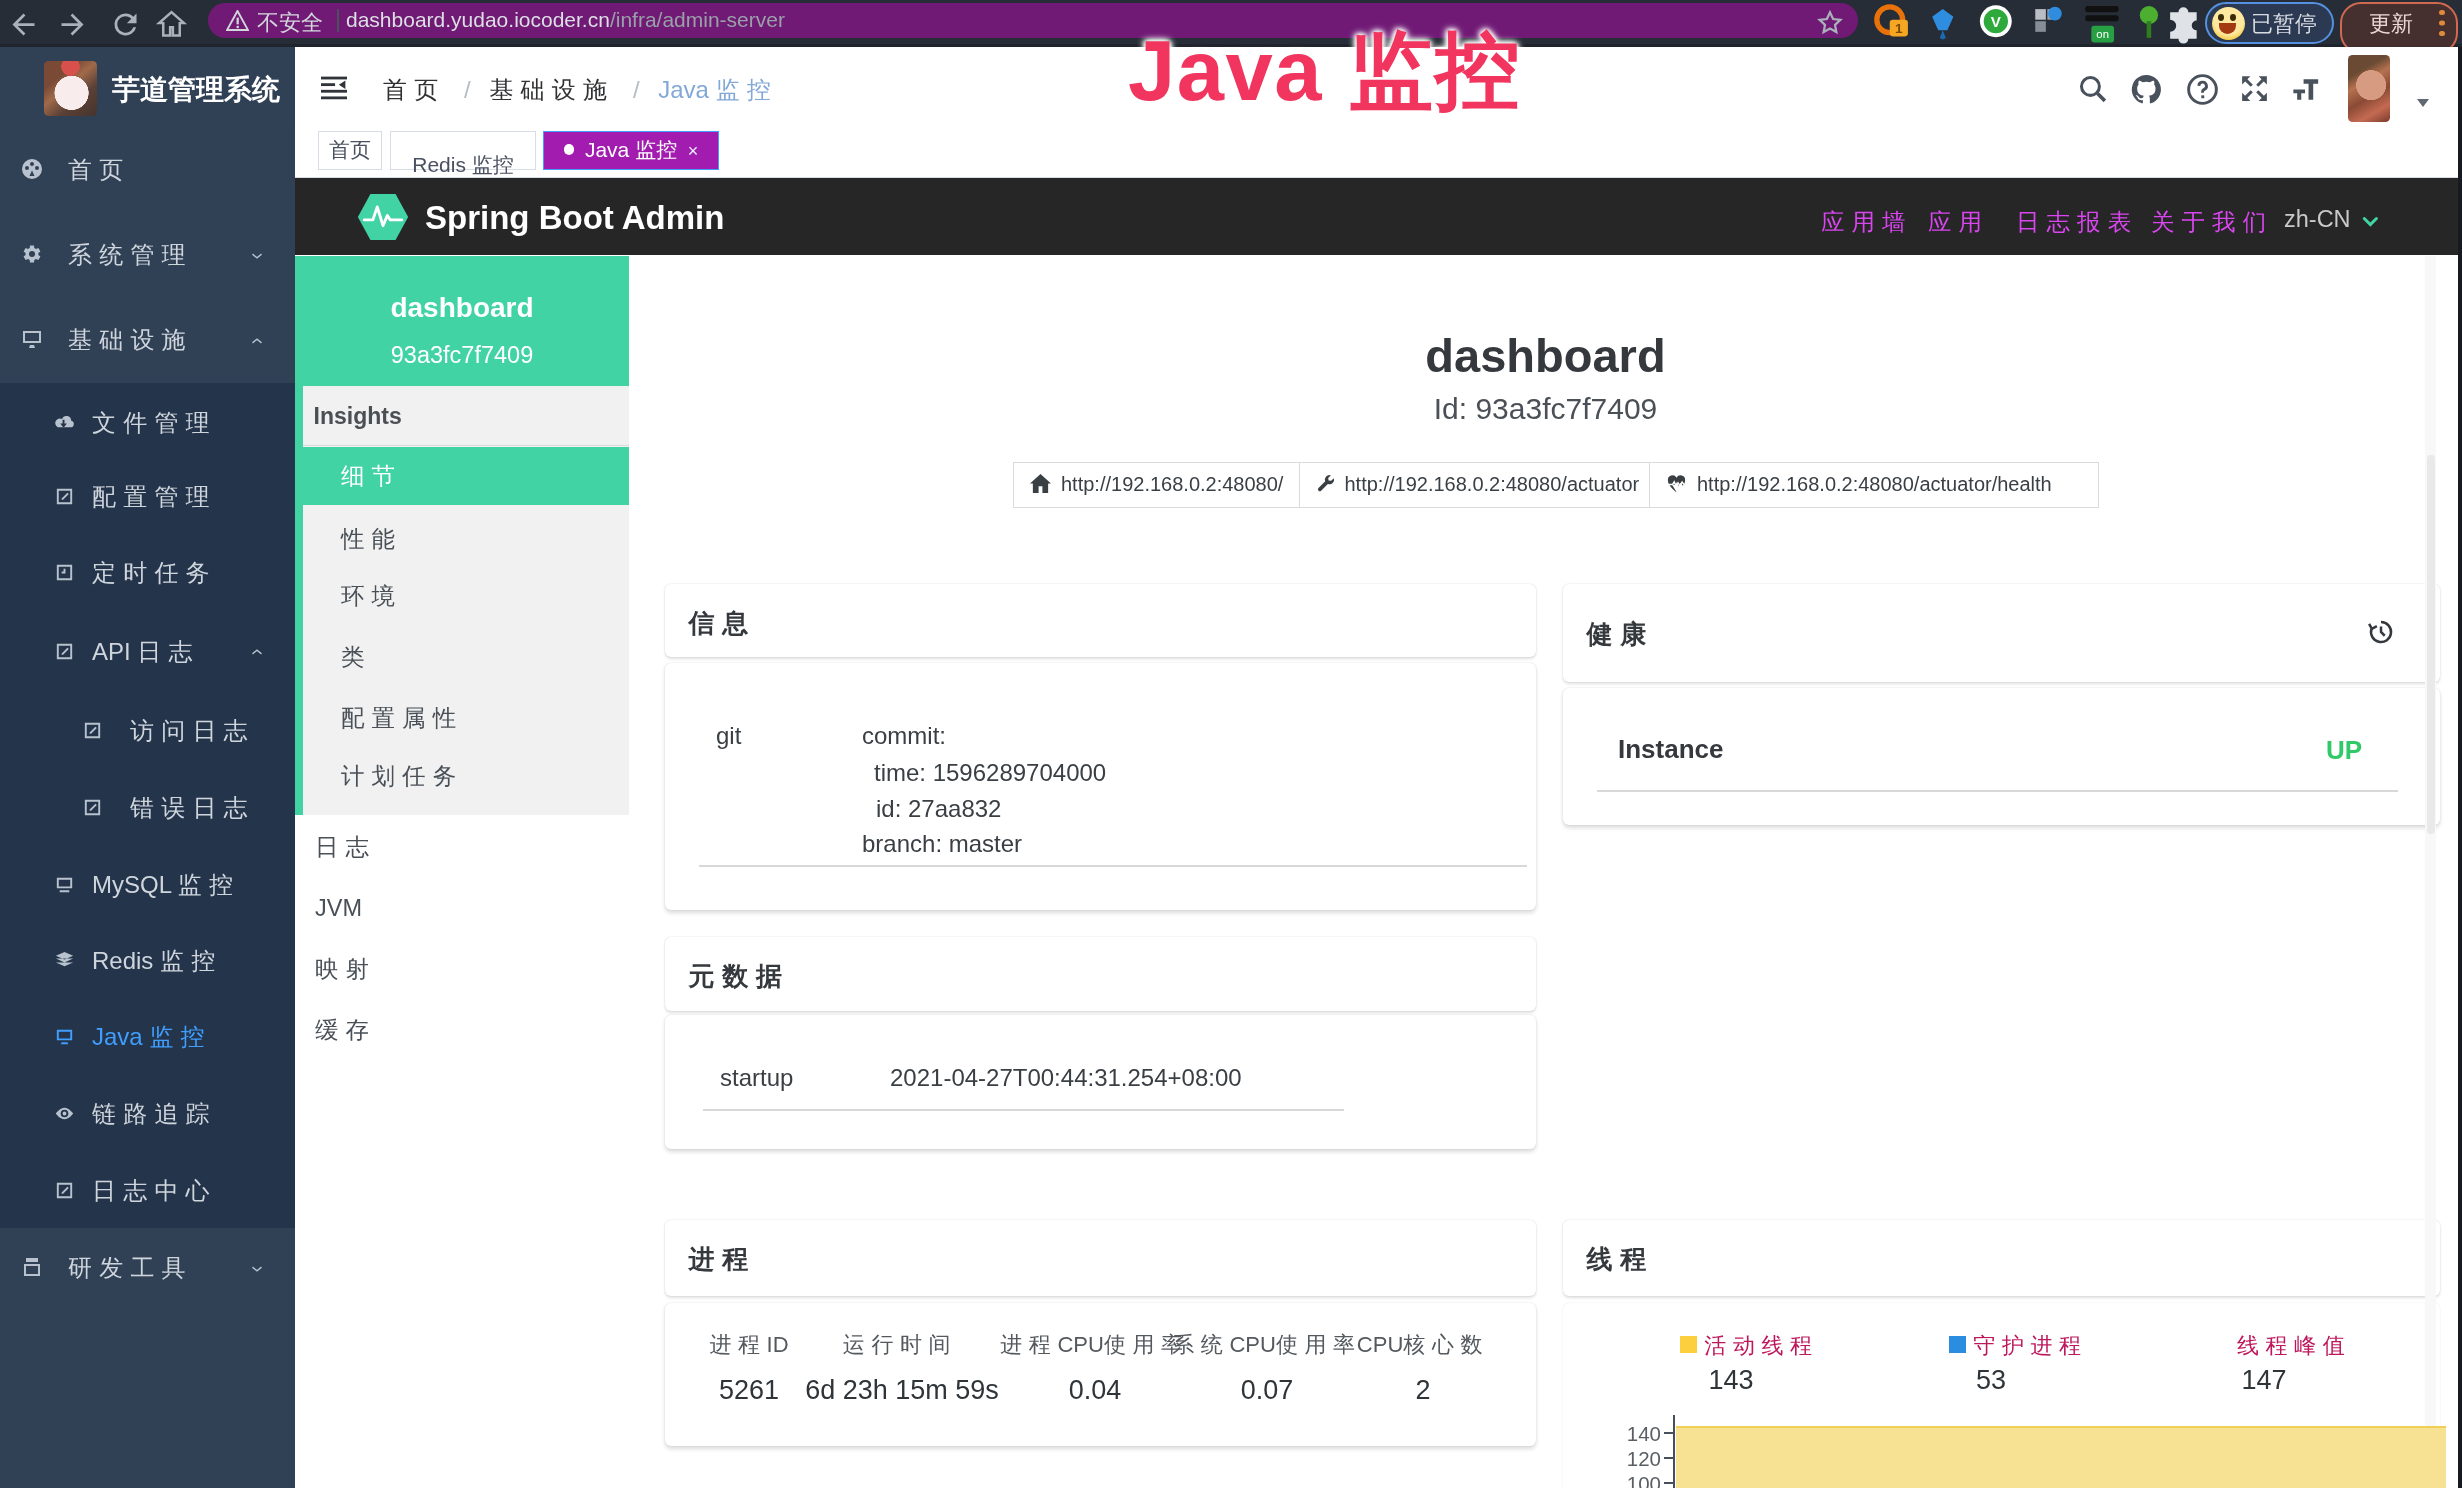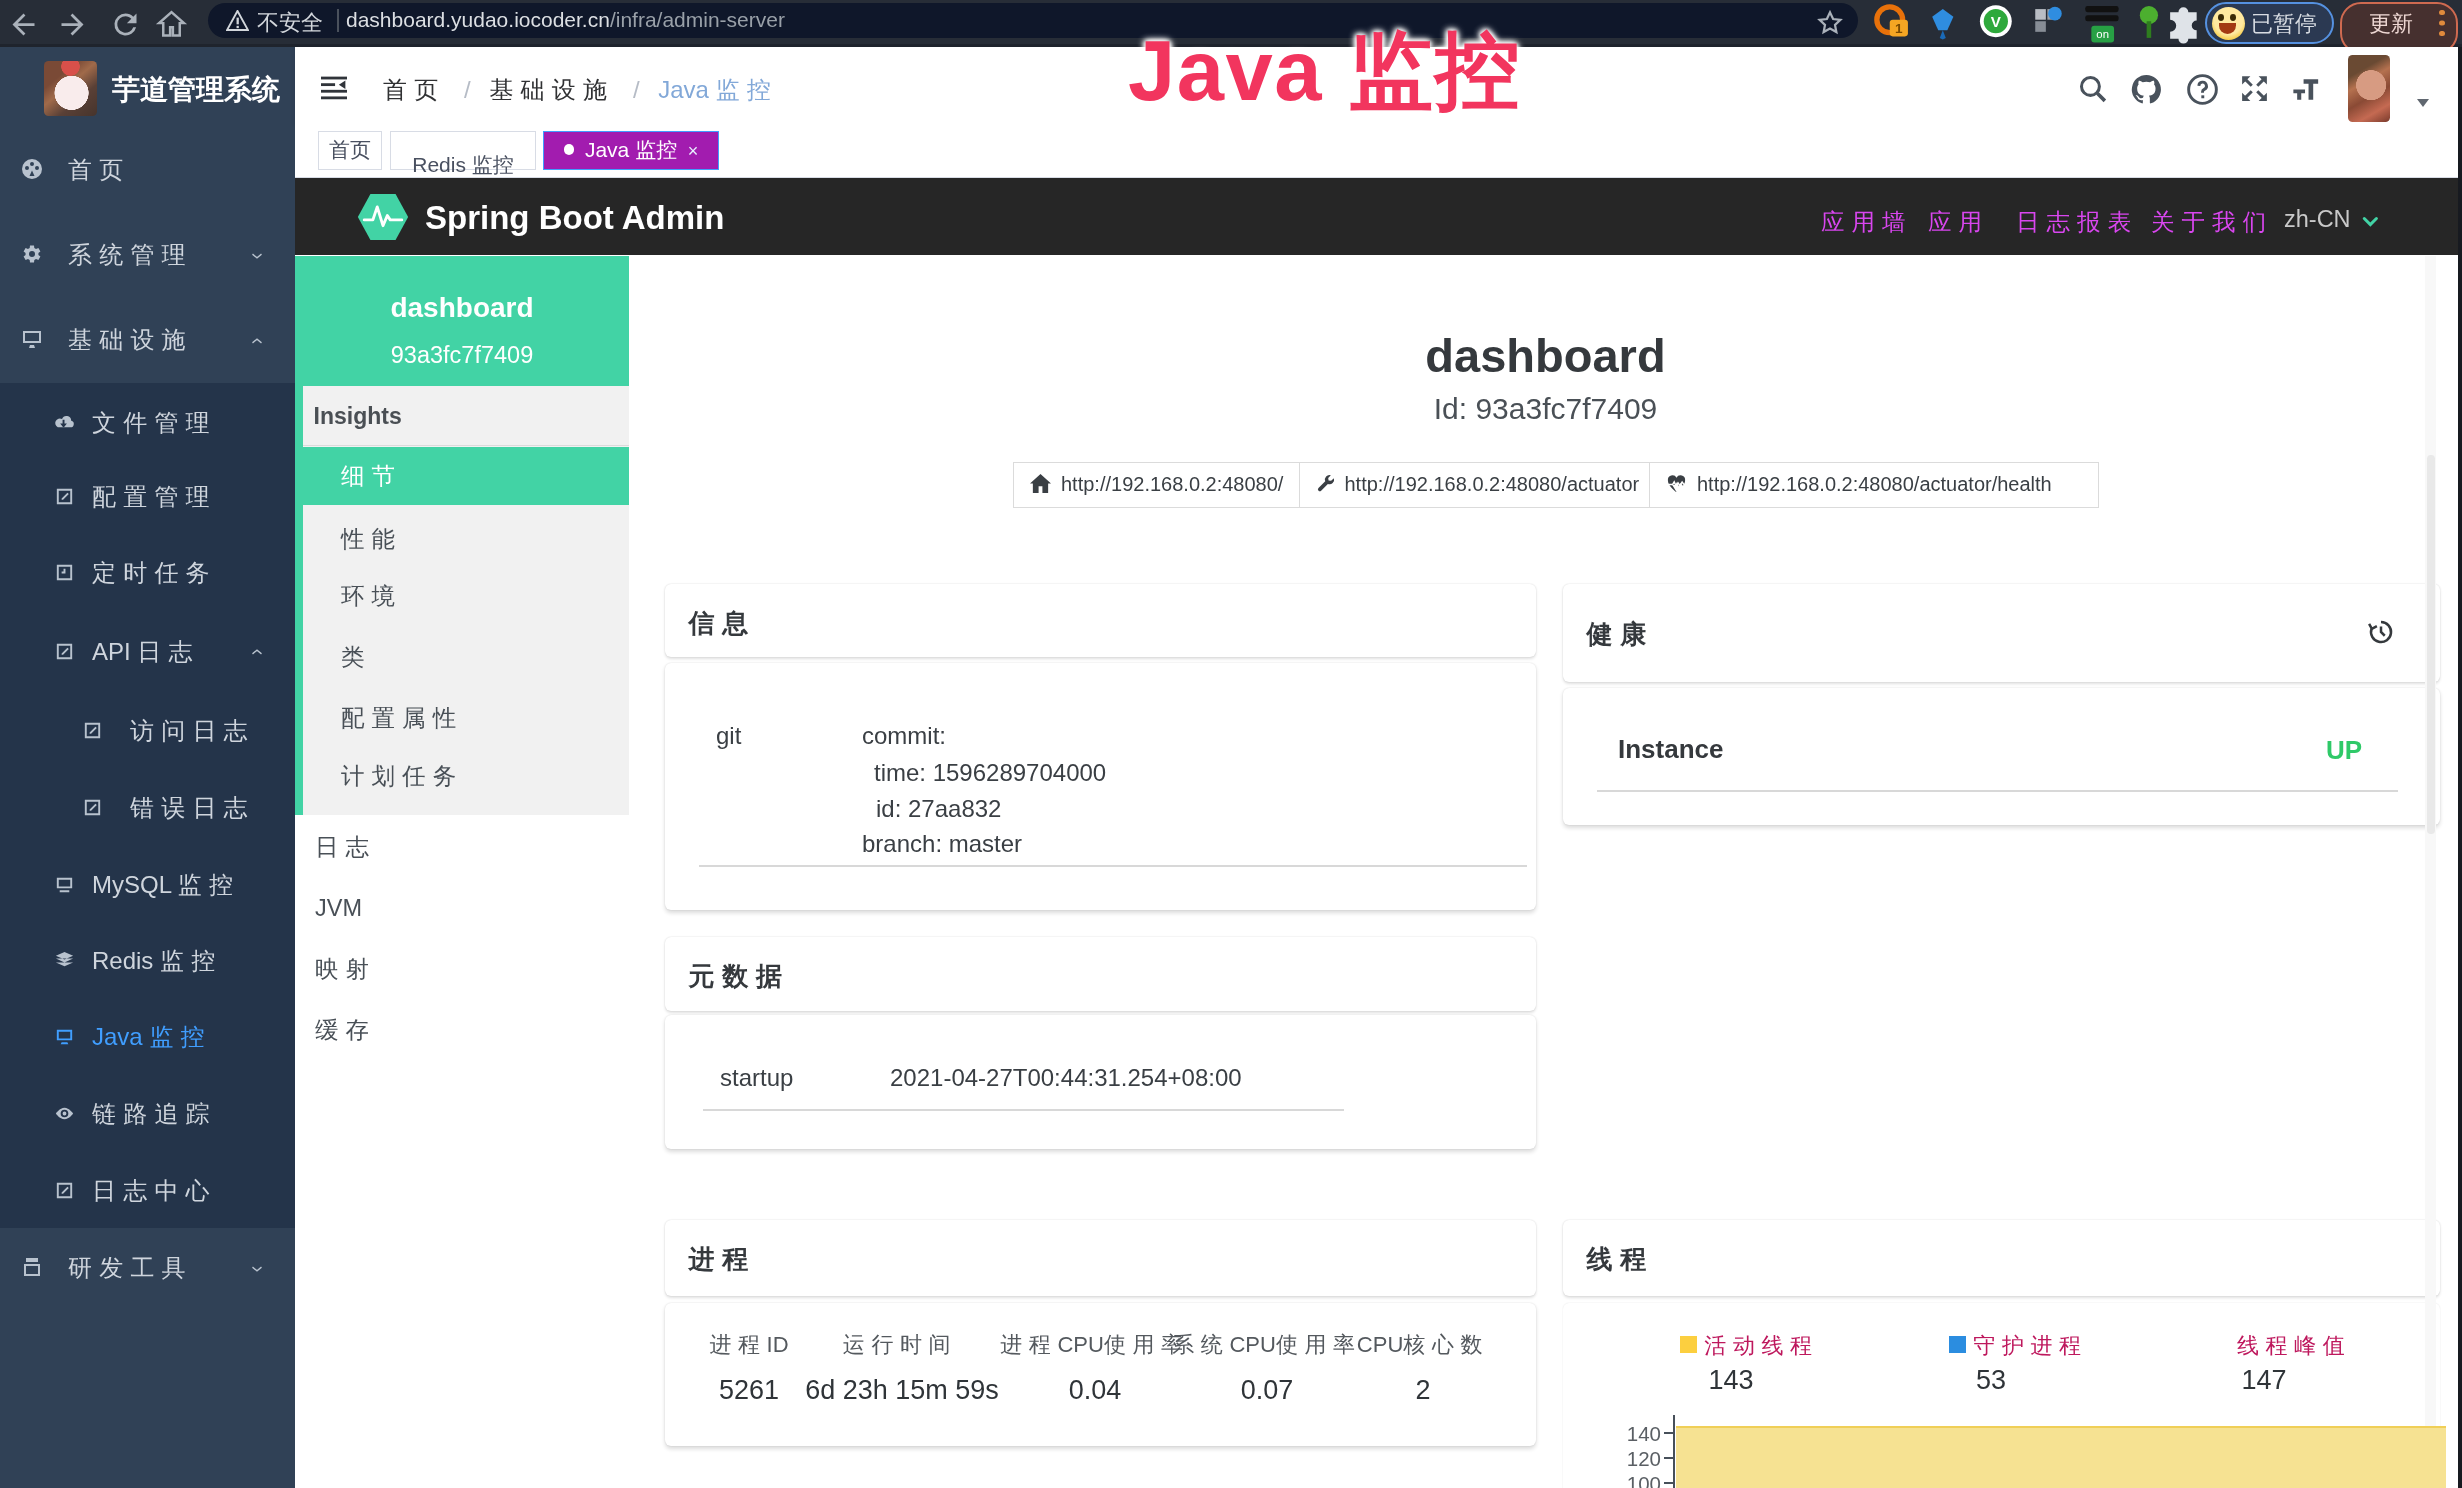--- a/index.html
+++ b/index.html
@@ -3,21 +3,21 @@
 <meta charset="utf-8">
 <style>
 * { margin:0; padding:0; box-sizing:border-box; }
 html,body { width:2462px; height:1489px; overflow:hidden; }
 body { font-family:"Liberation Sans", sans-serif; position:relative; background:#fff; }
 .cj { letter-spacing:0.30em; }
 
 
 #chrome { position:absolute; left:0; top:0; width:2462px; height:47px; background:#272d37; }
 #chrome svg.navic { position:absolute; top:7.6px; }
-#urlpill { position:absolute; left:208px; top:3px; width:1650px; height:35px; border-radius:17.4px; background:#0f172a; }
+#urlpill { position:absolute; left:208px; top:3px; width:1650px; height:35px; border-radius:17.4px; background:#701a75; }
 #urlpill .warn { position:absolute; left:18px; top:6.8px; }
 #urlpill .nsec { position:absolute; left:49px; top:4.6px; font-size:22px; color:#d2d6db; }
 #urlpill .sep { position:absolute; left:129px; top:6px; width:1.5px; height:23px; background:#4a515c; }
 #urlpill .url { position:absolute; left:138px; top:5.3px; font-size:21px; color:#dcdfe3; }
 #urlpill .url span { color:#99a0a8; }
 .star { position:absolute; left:1815px; top:8.3px; }
 #exts { position:absolute; left:1867px; top:0; height:47px; }
 #pausedpill { position:absolute; left:2205px; top:1.5px; width:129px; height:42px; border-radius:21px; border:2.3px solid #5591e0; background:#2b3952; color:#d8dce2; font-size:22px; line-height:39px; }
 #pausedpill .emoji { position:absolute; left:4.6px; top:3px; width:33px; height:33px; border-radius:50%; background:radial-gradient(circle at 50% 40%, #ffe9a0 0 55%, #f7cf4f 75%, #e8b62f); }
 #pausedpill .emoji:after { content:""; position:absolute; left:7.6px; top:16.7px; width:16.7px; height:10.6px; border-radius:0 0 16.7px 16.7px; background:#a33a12; }

